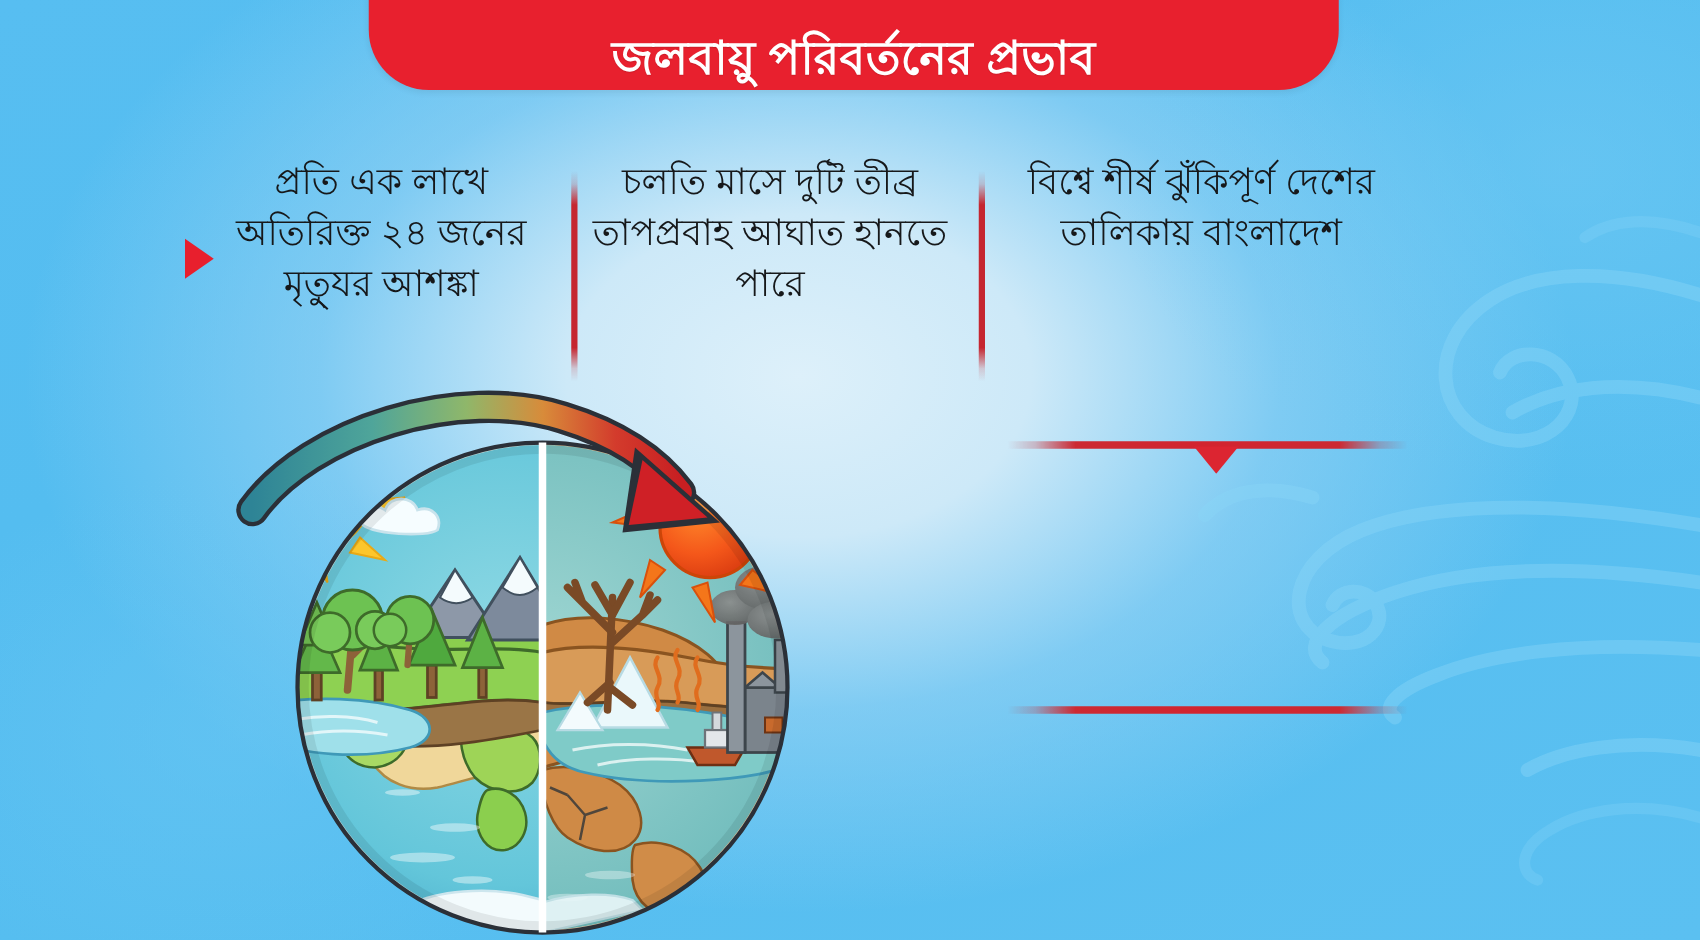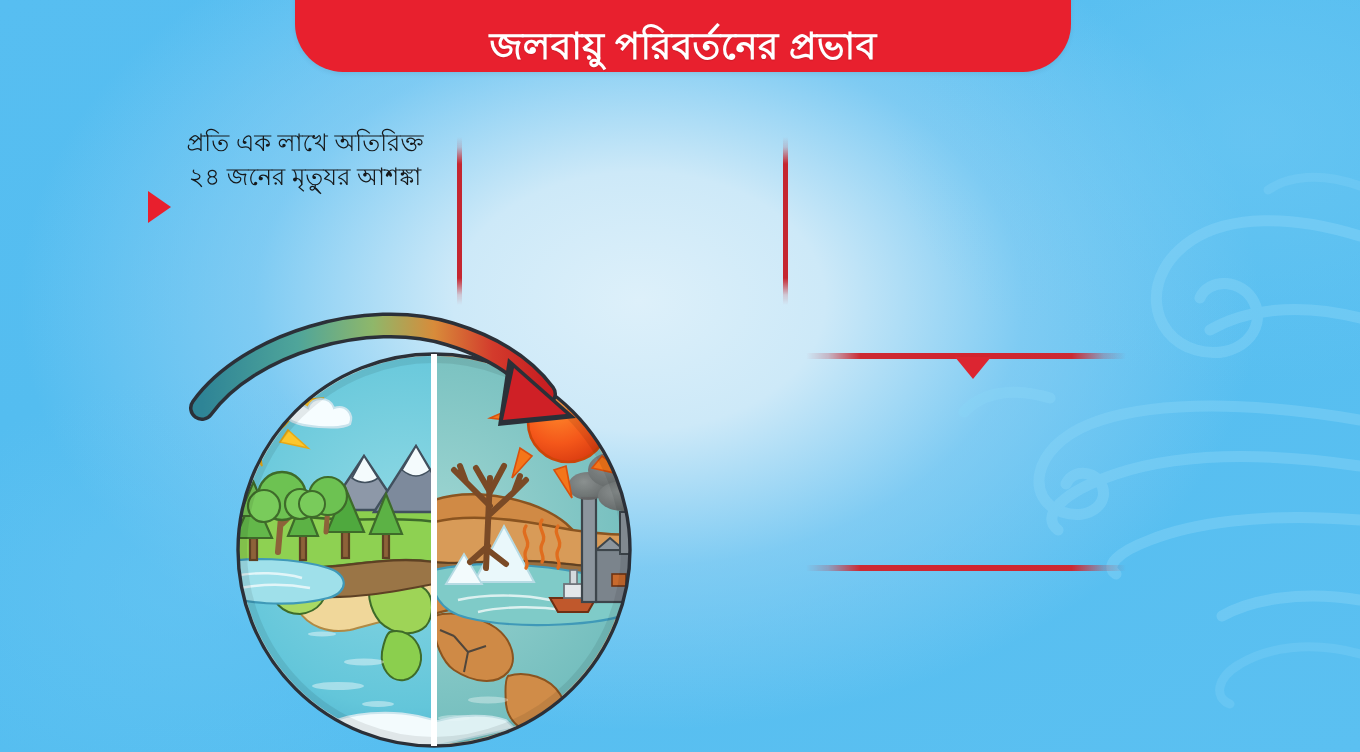--- a/index.html
+++ b/index.html
@@ -52,21 +52,21 @@
     letter-spacing:.3px;
     line-height:1;
     white-space:nowrap;
     text-shadow:0 1px 1px rgba(0,0,0,.12);
   }
 
   
   .col{ position:absolute; }
   .col-text{
     color:#16181a;
-    font-size:24px;
+    font-size:29px;
     line-height:1.42;
     text-align:center;
     font-weight:500;
   }
 
   #col1{ left:150px; top:126px; width:292px; }
   #col1 .col-text{ padding-left:18px; }
 
   #col2{ left:468px; top:126px; width:296px; }
 
@@ -158,21 +158,27 @@
 
   <div class="bullet"></div>
 
   <div class="vdiv" id="vdiv1"></div>
   <div class="vdiv" id="vdiv2"></div>
 
   <div class="col" id="col1">
     <div class="col-text">প্রতি এক লাখে অতিরিক্ত ২৪ জনের মৃতু্যর আশঙ্কা</div>
   </div>
 
-
+  <div class="col" id="col2">
+    <div class="col-text">চলতি মাসে দুটি তীব্র তাপপ্রবাহ আঘাত হানতে পারে</div>
+  </div>
+
+  <div class="col" id="col3a">
+    <div class="col-text">বিশ্বে শীর্ষ ঝুঁকিপূর্ণ দেশের তালিকায় বাংলাদেশ</div>
+  </div>
 
   <div class="hdiv" id="hdiv1"></div>
   <div class="hdiv-notch"></div>
 
 
   <div class="hdiv" id="hdiv2"></div>
 
 
   <svg class="illus" viewBox="0 0 512 450" aria-hidden="true">
     <defs>

